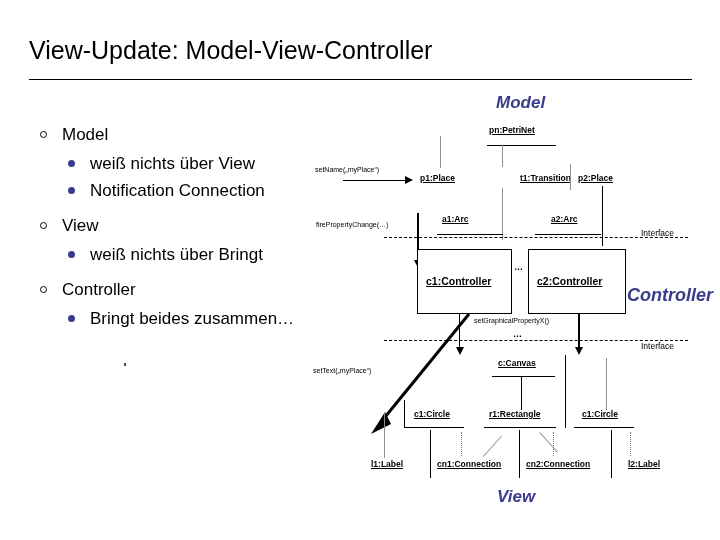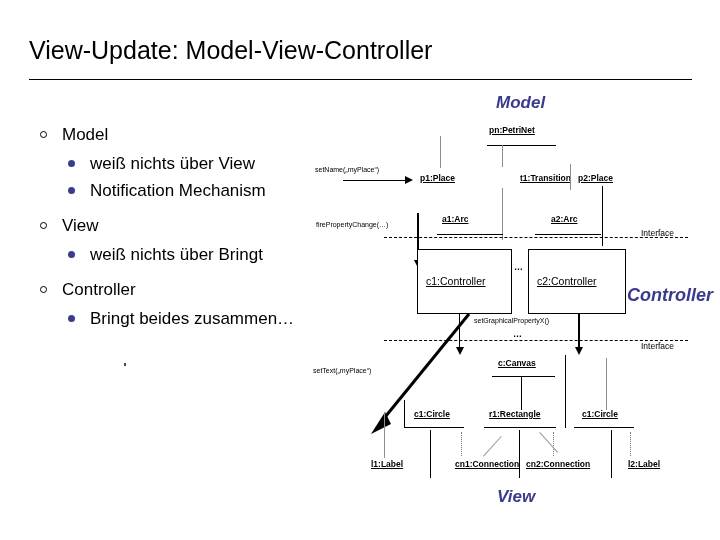--- a/index.html
+++ b/index.html
@@ -52,21 +52,21 @@
   .ellip{position:absolute;font-size:9px;font-weight:bold;letter-spacing:1px;color:#000;}
 
   .vline{position:absolute;width:1px;background:#000;}
   .vline.grey{background:#8d8d8d;}
   .hline{position:absolute;height:1px;background:#000;}
   .dashed{
     position:absolute;height:0;border-top:1.6px dashed #000;
   }
   .box{position:absolute;border:1.6px solid #000;box-sizing:border-box;background:#fff;}
   .boxlabel{
-    position:absolute;font-size:10.5px;font-weight:normal;text-decoration:underline;
+    position:absolute;font-size:10.5px;font-weight:bold;text-decoration:underline;
     white-space:nowrap;color:#000;
   }
   .dotline{position:absolute;width:0;border-left:1px dotted #777;}
   .slashline{position:absolute;height:1px;background:#999;transform-origin:0 0;}
 
   
   .arrow-down{position:absolute;width:2px;background:#000;}
   .arrow-down::after{
     content:"";position:absolute;left:-3px;bottom:-7px;
     border-left:4px solid transparent;border-right:4px solid transparent;
@@ -94,21 +94,21 @@
   <div class="title">View-Update: Model-View-Controller</div>
   <div class="title-rule"></div>
 
   <div class="region-label lbl-model">Model</div>
   <div class="region-label lbl-controller">Controller</div>
   <div class="region-label lbl-view">View</div>
 
   <div class="bullets">
     <div class="b1">Model</div>
     <div class="b2">weiß nichts über View</div>
-    <div class="b2">Notification Mechanism</div>
+    <div class="b2">Notification Connection</div>
     <div class="gap"></div>
     <div class="b1">View</div>
     <div class="b2">weiß nichts über Bringt</div>
     <div class="gap"></div>
     <div class="b1">Controller</div>
     <div class="b2">Bringt beides zusammen…</div>
   </div>
 
   <div class="diagram">
 
@@ -176,21 +176,21 @@
     <div class="hline" style="left:484px;top:427px;width:72px;"></div>
 
     <div class="objlabel" style="left:582px;top:409px;">c1:Circle</div>
     <div class="hline" style="left:574px;top:427px;width:60px;"></div>
     <div class="vline" style="left:565px;top:355px;height:73px;"></div>
     <div class="vline grey" style="left:606px;top:358px;height:52px;"></div>
 
     <div class="objlabel" style="left:371px;top:459px;">l1:Label</div>
     <div class="vline grey" style="left:384px;top:412px;height:46px;"></div>
 
-    <div class="objlabel" style="left:437px;top:459px;margin-left:18px;">cn1:Connection</div>
+    <div class="objlabel" style="left:437px;top:459px;">cn1:Connection</div>
     <div class="vline" style="left:430px;top:430px;height:48px;"></div>
 
     <div class="objlabel" style="left:526px;top:459px;text-align:right;">cn2:Connection</div>
     <div class="vline" style="left:519px;top:430px;height:48px;"></div>
 
     <div class="objlabel" style="left:628px;top:459px;">l2:Label</div>
     <div class="vline" style="left:611px;top:430px;height:48px;"></div>
 
     <div class="dotline" style="left:461px;top:432px;height:24px;"></div>
     <div class="dotline" style="left:553px;top:432px;height:24px;"></div>

